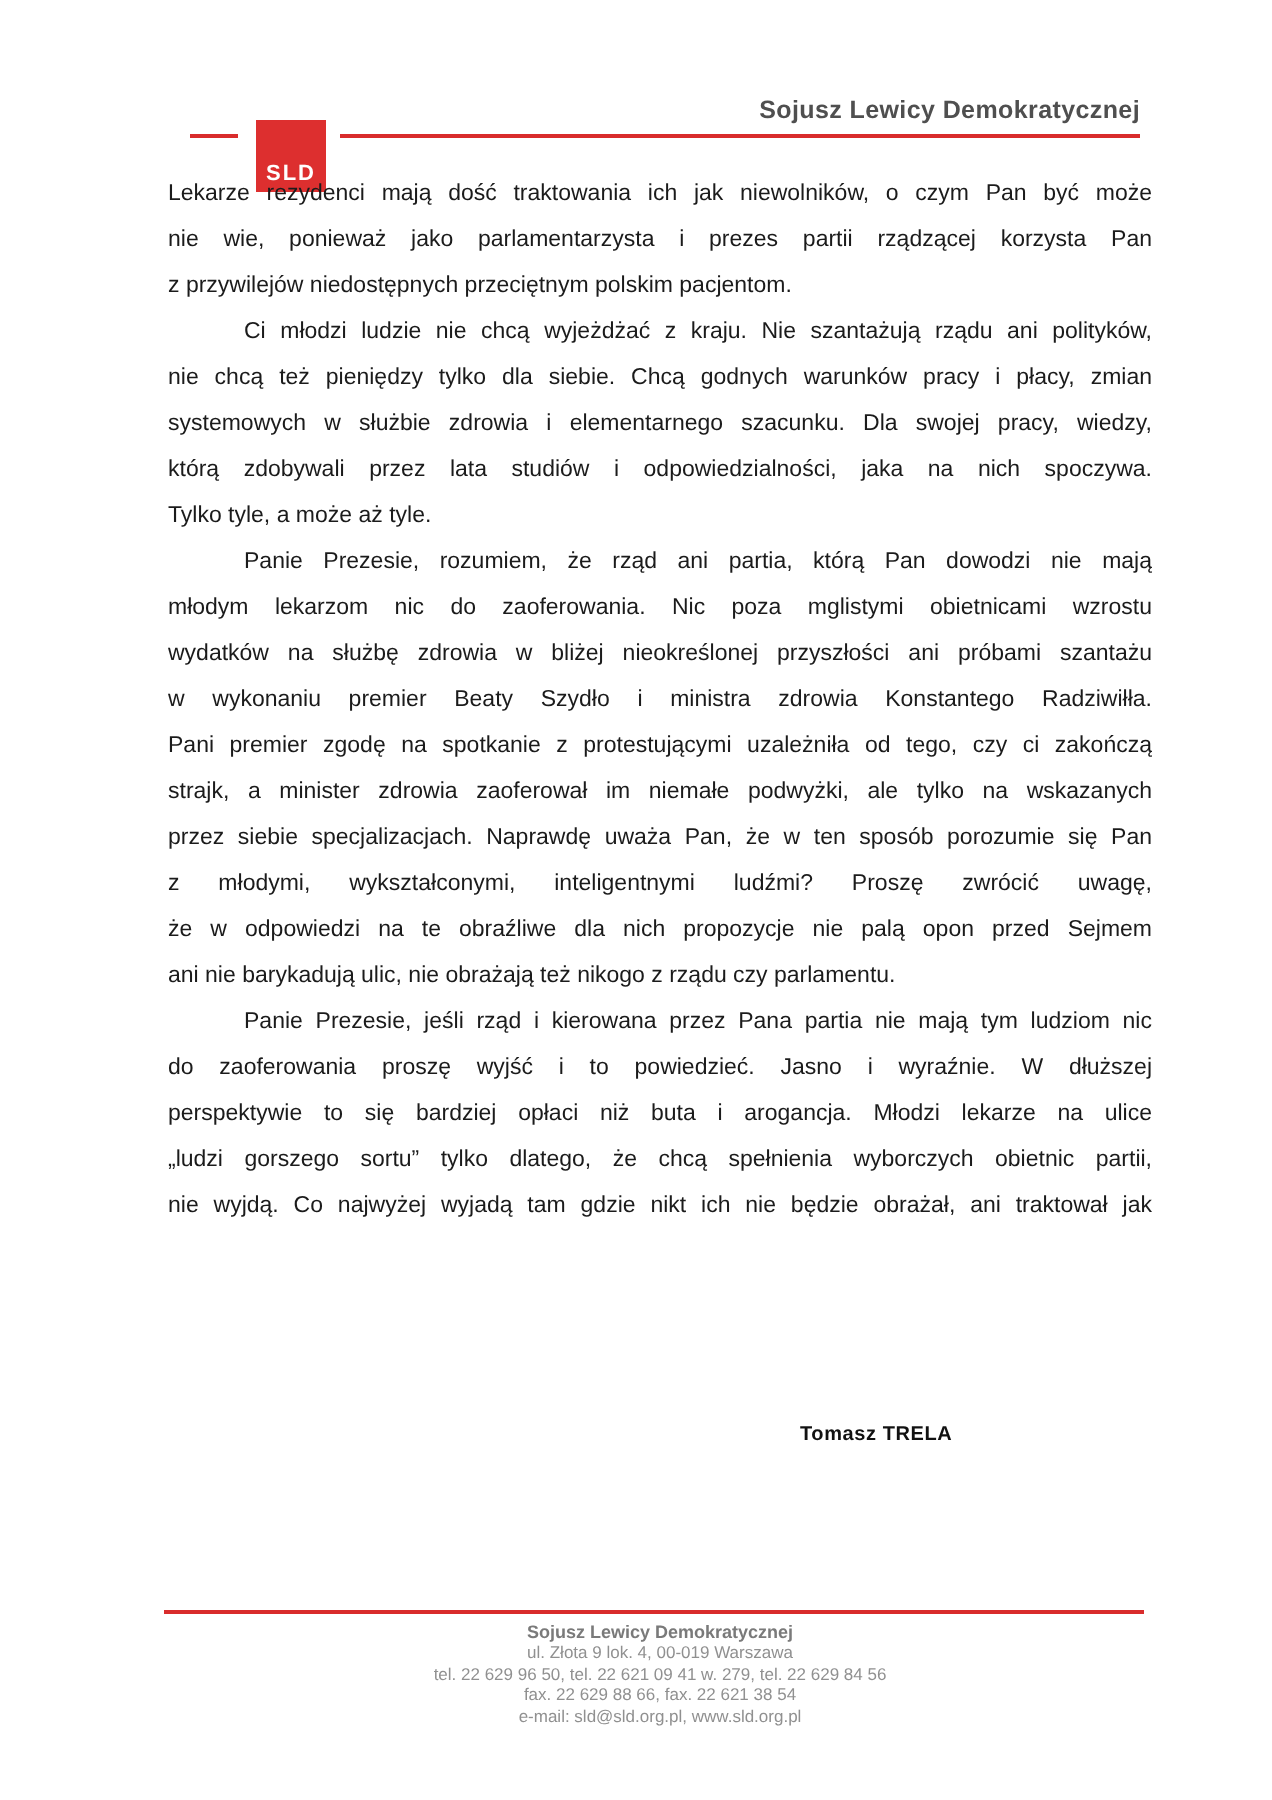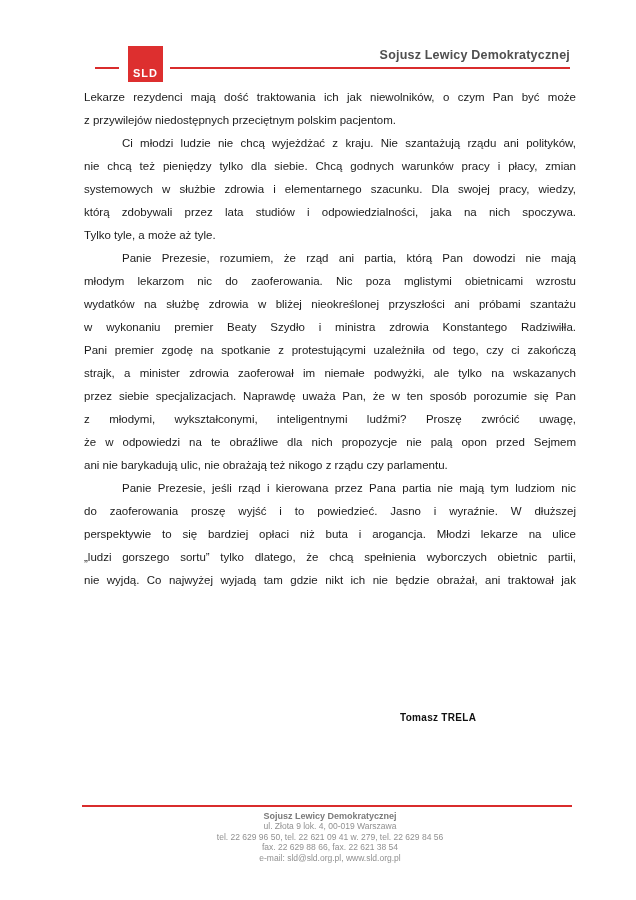--- a/index.html
+++ b/index.html
@@ -4,21 +4,21 @@
 <style>
   html,body { margin:0; padding:0; background:#e8e8e8; }
   .page {
     position:relative; width:636px; height:900px; margin:0 auto;
     background:#ffffff; overflow:hidden;
     font-family:"Liberation Sans", sans-serif; color:#1b1b1b;
   }
   
   .logo-dash { position:absolute; left:95px; top:67px; width:24px; height:2px; background:#d92c2c; }
   .logo-square {
-    position:absolute; left:128px; top:46px; width:35px; height:36px;
+    position:absolute; left:128px; top:60px; width:35px; height:36px;
     background:#dd2f2f; display:flex; align-items:flex-end; justify-content:center;
   }
   .logo-square span {
     color:#ffffff; font-weight:bold; font-size:11px; letter-spacing:1px;
     padding-bottom:3px; line-height:1;
   }
   .header-line { position:absolute; left:170px; top:67px; width:400px; height:2px; background:#d92c2c; }
   .header-org {
     position:absolute; right:66px; top:48px;
     font-size:12.5px; font-weight:600; color:#4f4f4f; letter-spacing:0.2px;
@@ -54,20 +54,21 @@
   <div class="logo-square">
     <span>SLD</span>
   </div>
   <div class="header-line"></div>
   <div class="header-org">Sojusz Lewicy Demokratycznej</div>
 
   <div class="letter-body">
 
     <div class="para">
       <div class="ln">Lekarze rezydenci mają dość traktowania ich jak niewolników, o czym Pan być może</div>
+      <div class="ln">nie wie, ponieważ jako parlamentarzysta i prezes partii rządzącej korzysta Pan</div>
       <div class="ln last">z przywilejów niedostępnych przeciętnym polskim pacjentom.</div>
     </div>
 
     <div class="para">
       <div class="ln indent">Ci młodzi ludzie nie chcą wyjeżdżać z kraju. Nie szantażują rządu ani polityków,</div>
       <div class="ln">nie chcą też pieniędzy tylko dla siebie. Chcą godnych warunków pracy i płacy, zmian</div>
       <div class="ln">systemowych w służbie zdrowia i elementarnego szacunku. Dla swojej pracy, wiedzy,</div>
       <div class="ln">którą zdobywali  przez lata studiów i odpowiedzialności, jaka na nich spoczywa.</div>
       <div class="ln last">Tylko tyle, a może aż tyle.</div>
     </div>

